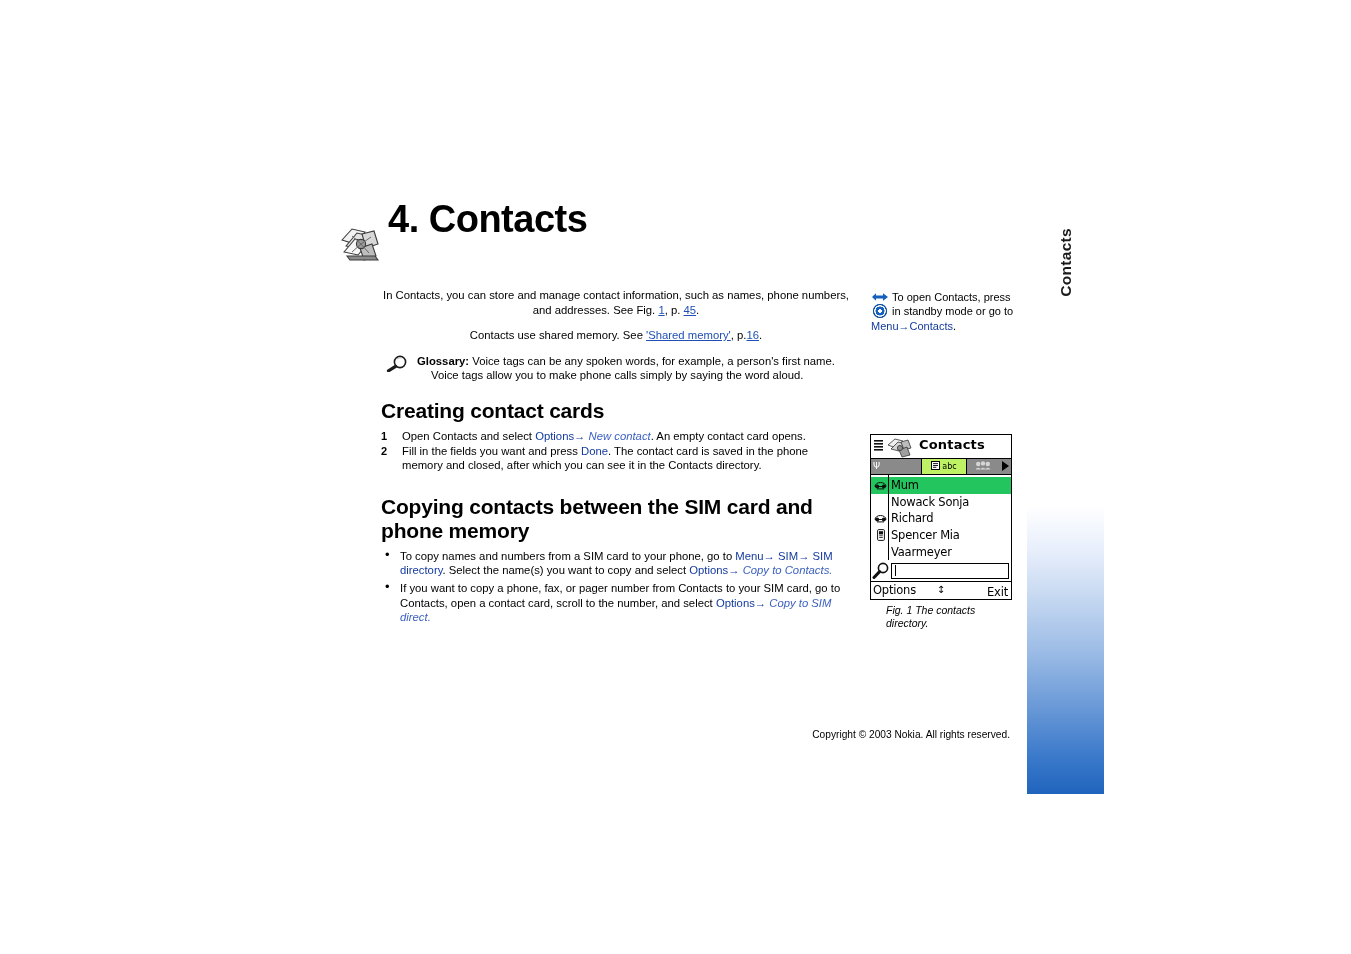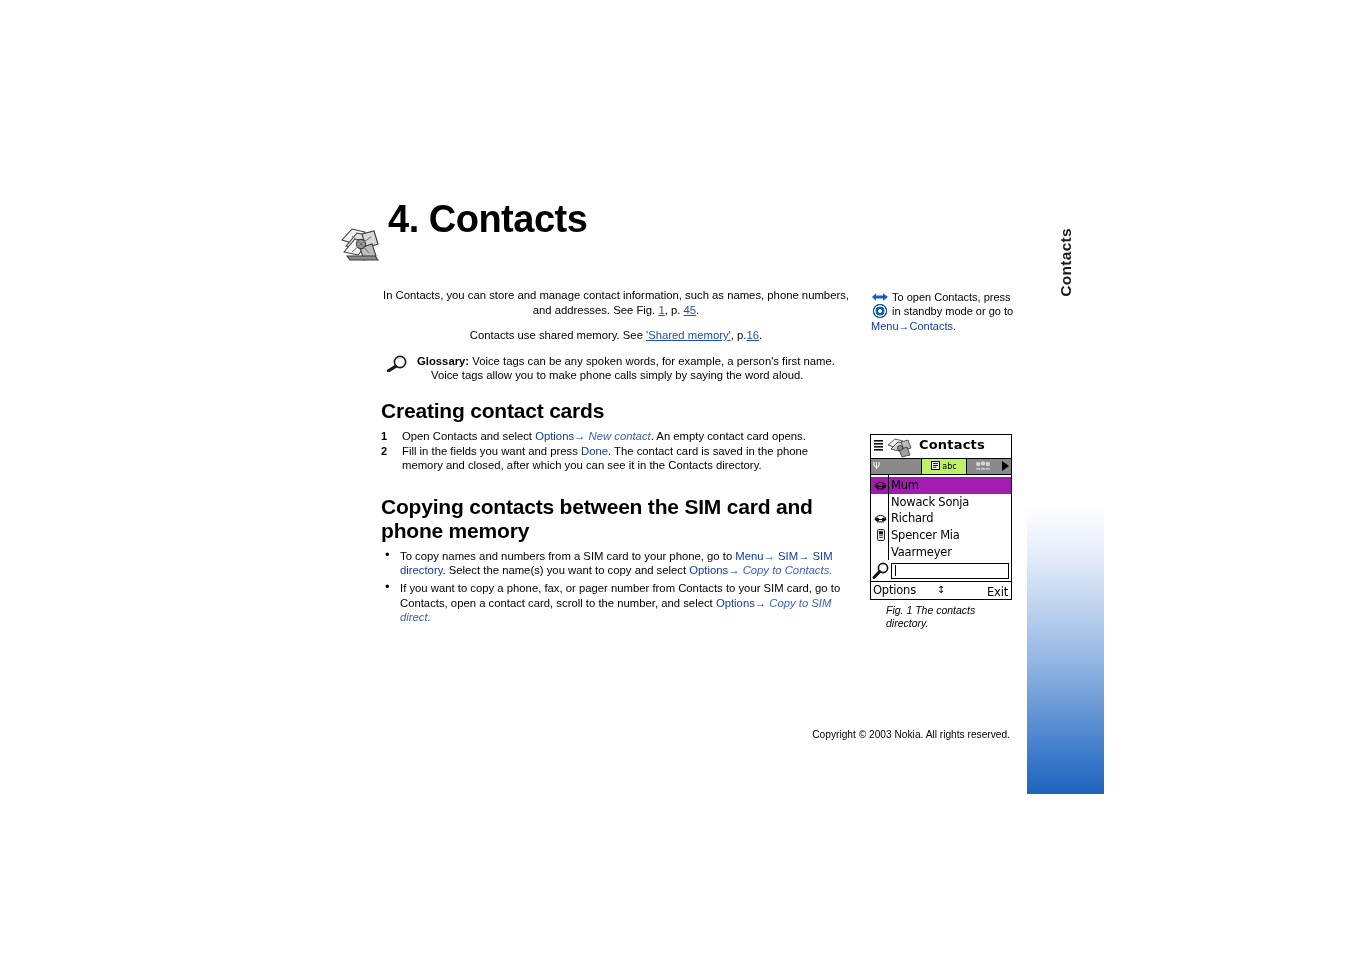--- a/index.html
+++ b/index.html
@@ -321,21 +321,21 @@
   .ps-row {
     height: 16.6px;
     display: flex;
     align-items: center;
     padding-left: 2px;
     font-size: 11.5px;
     font-family: "DejaVu Sans", sans-serif;
     letter-spacing: -0.2px;
   }
   .ps-row.sel {
-    background: #a21caf;
+    background: #22c55e;
   }
   .ps-icon {
     width: 15px;
     height: 13px;
     margin-right: 3px;
     flex: none;
     display: flex;
     align-items: center;
     justify-content: center;
   }

